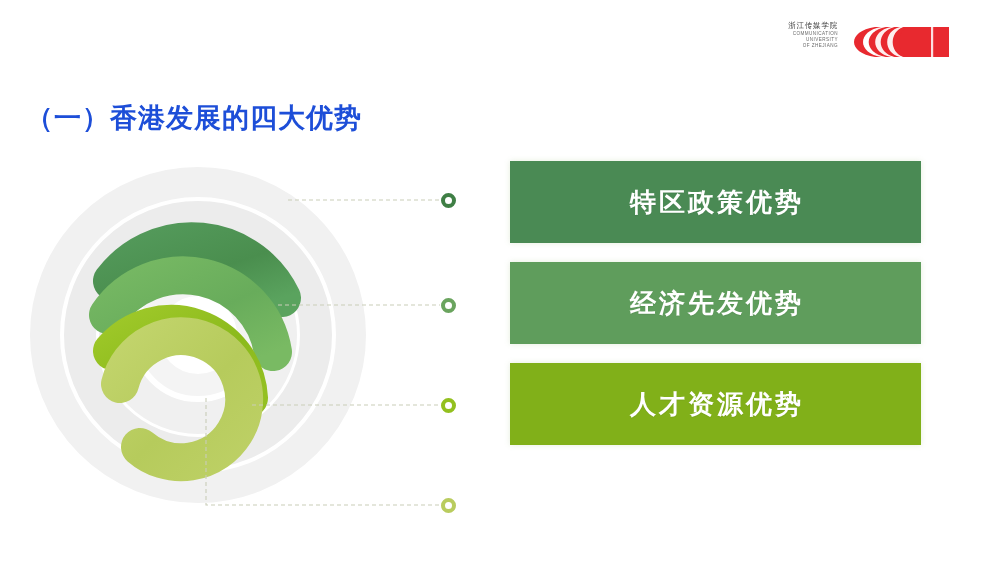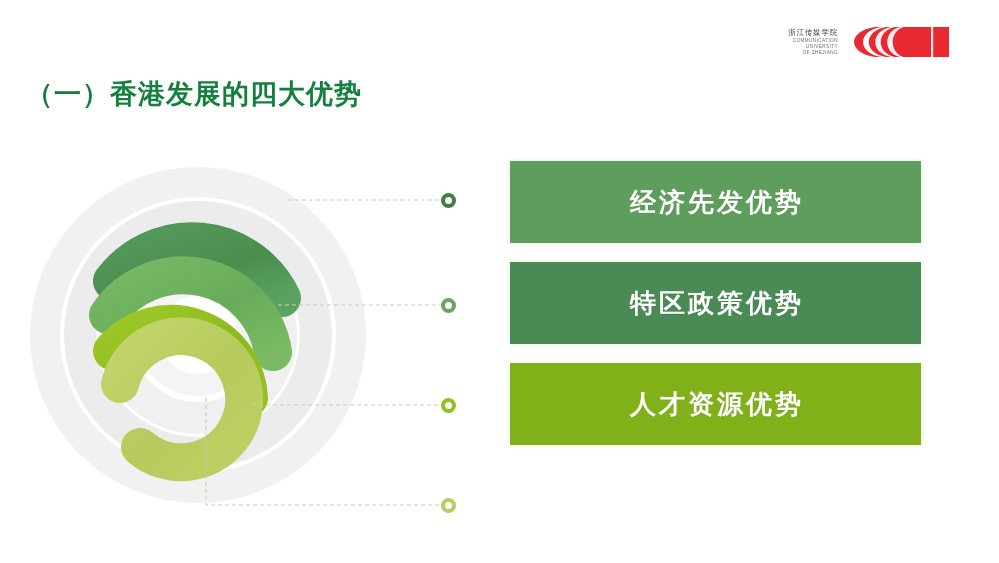--- a/index.html
+++ b/index.html
@@ -26,21 +26,20 @@
     left: 767px;
     width: 185px;
     height: 48px;
     display: flex;
     align-items: center;
   }
   .logo-text {
     display: flex;
     flex-direction: column;
     align-items: flex-end;
-    justify-content: center;
     width: 74px;
     height: 42px;
     padding-right: 3px;
   }
   .logo-cn {
     font-size: 7.5px;
     letter-spacing: 0.8px;
     color: #404040;
     line-height: 10px;
     white-space: nowrap;
@@ -157,21 +156,21 @@
           <path d="M50 34 C 31 30 31 8 50 4 L 55 4 C 38 8 38 30 55 34 Z" fill="#e8292f"></path>
           <path d="M55 34 C 38 30 38 8 55 4 L 59 4 C 44 8 44 30 59 34 Z" fill="#ffffff" opacity="0.92"></path>
           <path d="M59 34 C 45 30 45 8 59 4 L 63 4 C 51 8 51 30 63 34 Z" fill="#e8292f"></path>
           <rect x="63" y="4" width="41" height="30" fill="#e8292f"></rect>
           <rect x="86" y="4" width="2.2" height="30" fill="#ffffff" opacity="0.85"></rect>
         </g>
       </svg>
     </div>
   </div>
 
-  <div class="title" style="color: #15803d;">（一）香港发展的四大优势</div>
+  <div class="title" style="color: #1d4ed8; margin-top: 24px;">（一）香港发展的四大优势</div>
 
   <div class="ring-wrap">
     <svg width="400" height="410" viewBox="0 0 400 410">
       <defs>
         <linearGradient id="g1" x1="0" y1="0" x2="1" y2="1">
           <stop offset="0%" stop-color="#53995a"></stop>
           <stop offset="55%" stop-color="#4a8e4e"></stop>
           <stop offset="100%" stop-color="#5aa35e"></stop>
         </linearGradient>
         <linearGradient id="g2" x1="0" y1="0" x2="1" y2="1">
@@ -217,24 +216,24 @@
       </g>
     </svg>
   </div>
 
   <div class="dot" style="left: 441px; top: 193px; border-color: rgb(63, 127, 69);"></div>
   <div class="dot" style="left: 441px; top: 298px; border-color: rgb(106, 164, 94);"></div>
   <div class="dot" style="left: 441px; top: 398px; border-color: rgb(147, 192, 31);"></div>
   <div class="dot" style="left: 441px; top: 498px; border-color: rgb(185, 204, 94);"></div>
 
   <div class="bars">
+    <div class="bar" style="background: rgb(74, 138, 84);">
+      <span class="bar-label">特区政策优势</span>
+    </div>
     <div class="bar" style="background: rgb(95, 157, 92);">
       <span class="bar-label">经济先发优势</span>
     </div>
-    <div class="bar" style="background: rgb(74, 138, 84);">
-      <span class="bar-label">特区政策优势</span>
-    </div>
     <div class="bar" style="background: rgb(129, 176, 25);">
       <span class="bar-label">人才资源优势</span>
     </div>
   </div>
 
 </div>
 
 </body></html>

